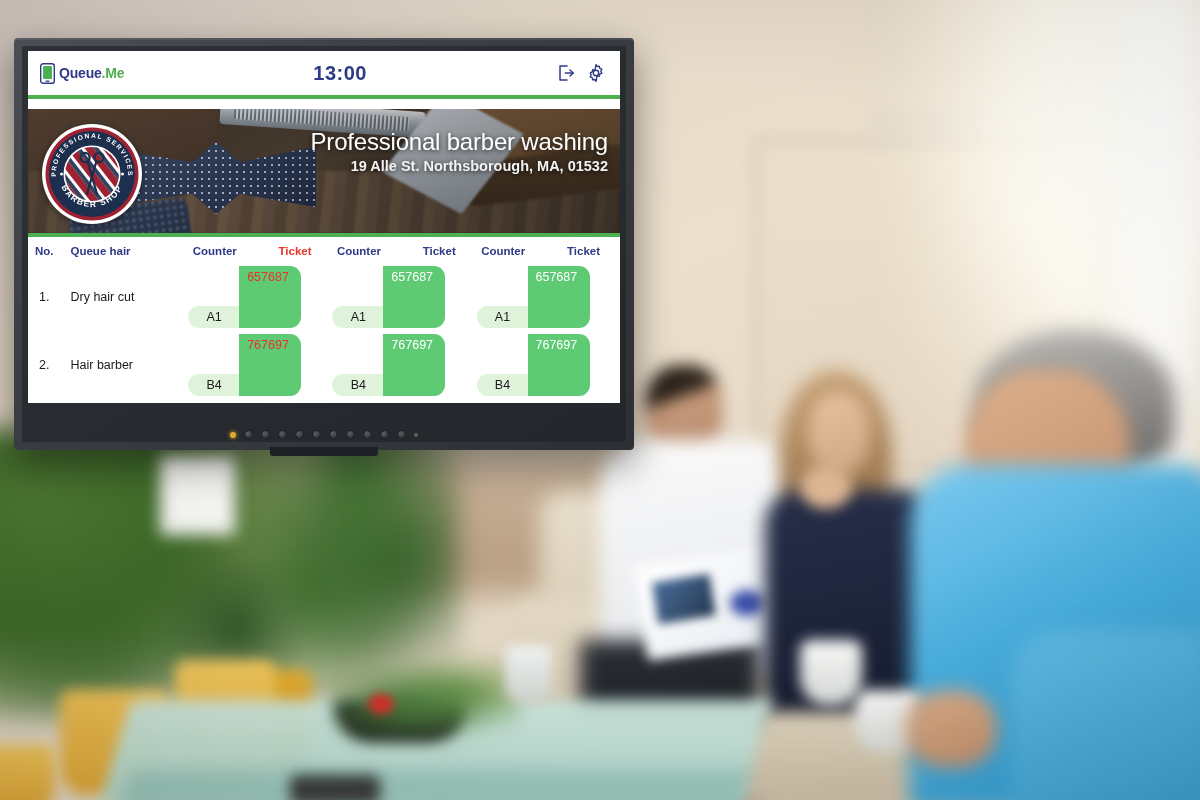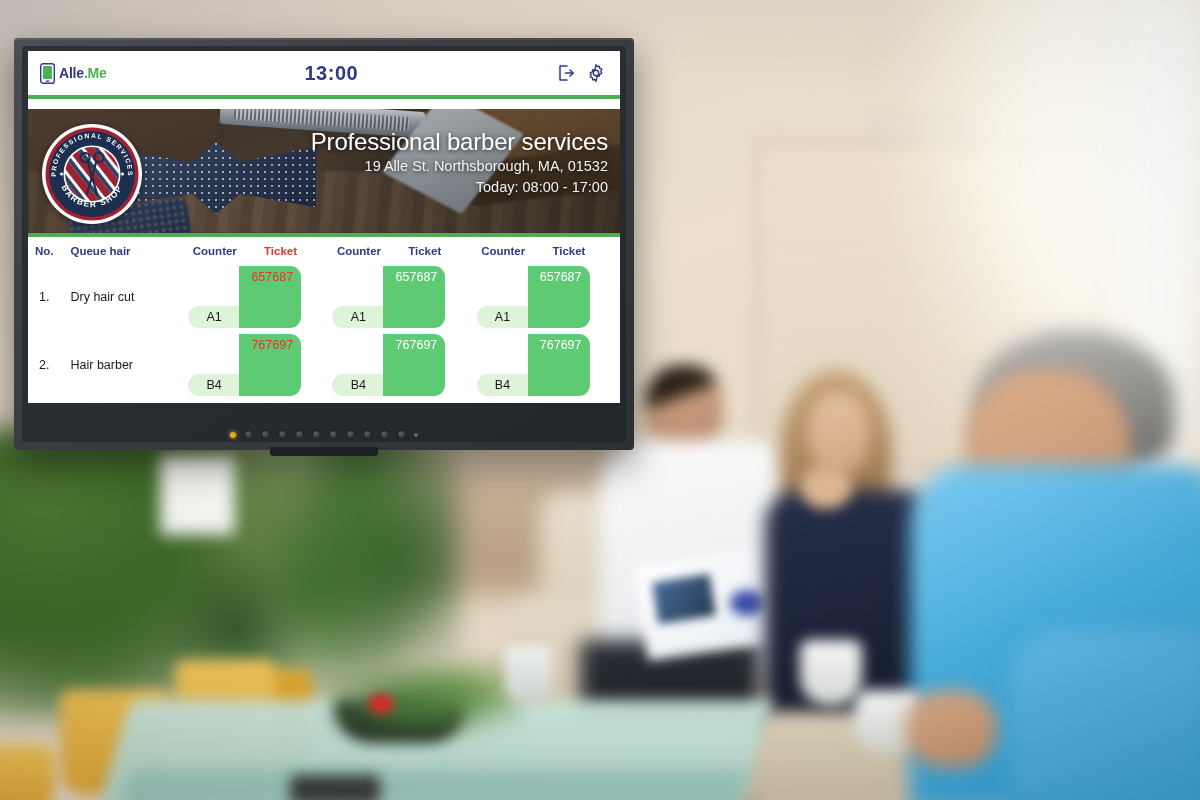--- a/index.html
+++ b/index.html
@@ -287,21 +287,21 @@
     filter:blur(1px);
   }
   .bn-shade { left:0; top:0; width:100%; height:100%;
     background:linear-gradient(100deg, rgba(0,0,0,.10) 0%, rgba(0,0,0,0) 35%, rgba(0,0,0,.34) 100%); }
 
   .banner-text {
     position:absolute; right:12px; top:20px; text-align:right;
     text-shadow:0 1px 5px rgba(0,0,0,.75);
   }
   .banner-title { color:#fff; font-size:24px; font-weight:400; letter-spacing:-.2px; line-height:1.12; }
-  .banner-addr  { color:#f2f2f2; font-size:14.5px; font-weight:400; line-height:1.45; }
+  .banner-addr  { color:#f2f2f2; font-size:14.5px; font-weight:700; line-height:1.45; }
   .banner-hours { color:#f2f2f2; font-size:14.5px; font-weight:400; line-height:1.45; }
 
   
   .badge {
     position:absolute; left:14px; top:15px; width:100px; height:100px;
     border-radius:50%; background:#fff;
     box-shadow:0 2px 7px rgba(0,0,0,.45);
   }
   .badge svg { display:block; width:100px; height:100px; }
 
@@ -311,32 +311,32 @@
   table.queue th {
     padding:8px 4px 6px 4px; font-size:11.5px; font-weight:bold;
     color:#2e3a87; white-space:nowrap;
   }
   table.queue th.ticket-hl { color:#e8342a; }
   table.queue td { padding:3px 4px; color:#1a1a1a; font-size:12.5px; }
   .c-no { width:34px; text-align:center; }
   .c-name { text-align:left; padding-left:10px !important; width:136px; }
   th.c-name { text-align:left; padding-left:10px !important; }
   .c-counter { width:62px; text-align:center; }
-  .c-ticket { width:72px; text-align:center; }
+  .c-ticket { width:72px; text-align:right; }
   .c-gap { width:14px; }
 
   .pill-counter {
     display:block; background:#dff3db; color:#1a1a1a;
     border-radius:11px 0 0 11px; padding:4px 8px; font-size:12.5px;
     text-align:center; margin-right:-1px;
   }
   .pill-ticket {
     display:block; background:#5ecb74; color:#ffffff;
     border-radius:0 11px 11px 0; padding:4px 8px; font-size:12.5px;
-    text-align:right; font-weight:400;
+    text-align:left; font-weight:400;
   }
   .pill-ticket.red { color:#e8342a; }
   .pair { display:flex; align-items:stretch; }
   .pair > .pill-counter { flex:0 0 52px;margin-top:40px; }
   .pair > .pill-ticket  { flex:0 0 62px; }
 
   .table-filler { background:#fff; }
 </style>
 </head>
 <body>
@@ -401,21 +401,21 @@
 
       <div class="app-header">
         <div class="brand">
           <span class="brand-icon">
             <svg viewBox="0 0 15 21" xmlns="http://www.w3.org/2000/svg">
               <rect x="0.7" y="0.7" width="13.6" height="19.6" rx="2.4" fill="none" stroke="#2e3a87" stroke-width="1.4"></rect>
               <rect x="3" y="3.1" width="9" height="13" rx="1.2" fill="#4cb050"></rect>
               <rect x="5.4" y="17.4" width="4.2" height="1.3" rx="0.65" fill="#2e3a87"></rect>
             </svg>
           </span>
-          <span class="brand-text"><span class="brand-q">Alle</span><span class="brand-dot">.</span><span class="brand-me">Me</span></span>
+          <span class="brand-text"><span class="brand-q">Queue</span><span class="brand-dot">.</span><span class="brand-me">Me</span></span>
         </div>
 
         <div class="header-time">13:00</div>
 
         <div class="header-actions">
           <span class="hdr-icon">
             <svg viewBox="0 0 20 20" xmlns="http://www.w3.org/2000/svg" fill="none" stroke="#2e3a87" stroke-width="1.5" stroke-linecap="round" stroke-linejoin="round">
               <path d="M11 3H4v14h7"></path>
               <path d="M14 7l3.2 3-3.2 3"></path>
               <path d="M9.4 10h7.6"></path>
@@ -496,23 +496,22 @@
             </text>
             <text fill="#ffffff" font-family="Liberation Sans, sans-serif" font-size="8.4" font-weight="bold" letter-spacing="1.4">
               <textPath href="#arcBot" startOffset="50%" text-anchor="middle">BARBER SHOP</textPath>
             </text>
             <circle cx="19.5" cy="50" r="1.5" fill="#ffffff"></circle>
             <circle cx="80.5" cy="50" r="1.5" fill="#ffffff"></circle>
           </svg>
         </div>
 
         <div class="banner-text">
-          <div class="banner-title">Professional barber services</div>
+          <div class="banner-title">Professional barber washing</div>
           <div class="banner-addr">19 Alle St. Northsborough, MA, 01532</div>
-          <div class="banner-hours">Today: 08:00 - 17:00</div>
         </div>
       </div>
 
       <div class="green-bar"></div>
 
       <div class="table-wrap">
         <table class="queue">
           <thead>
             <tr>
               <th class="c-no">No.</th>

